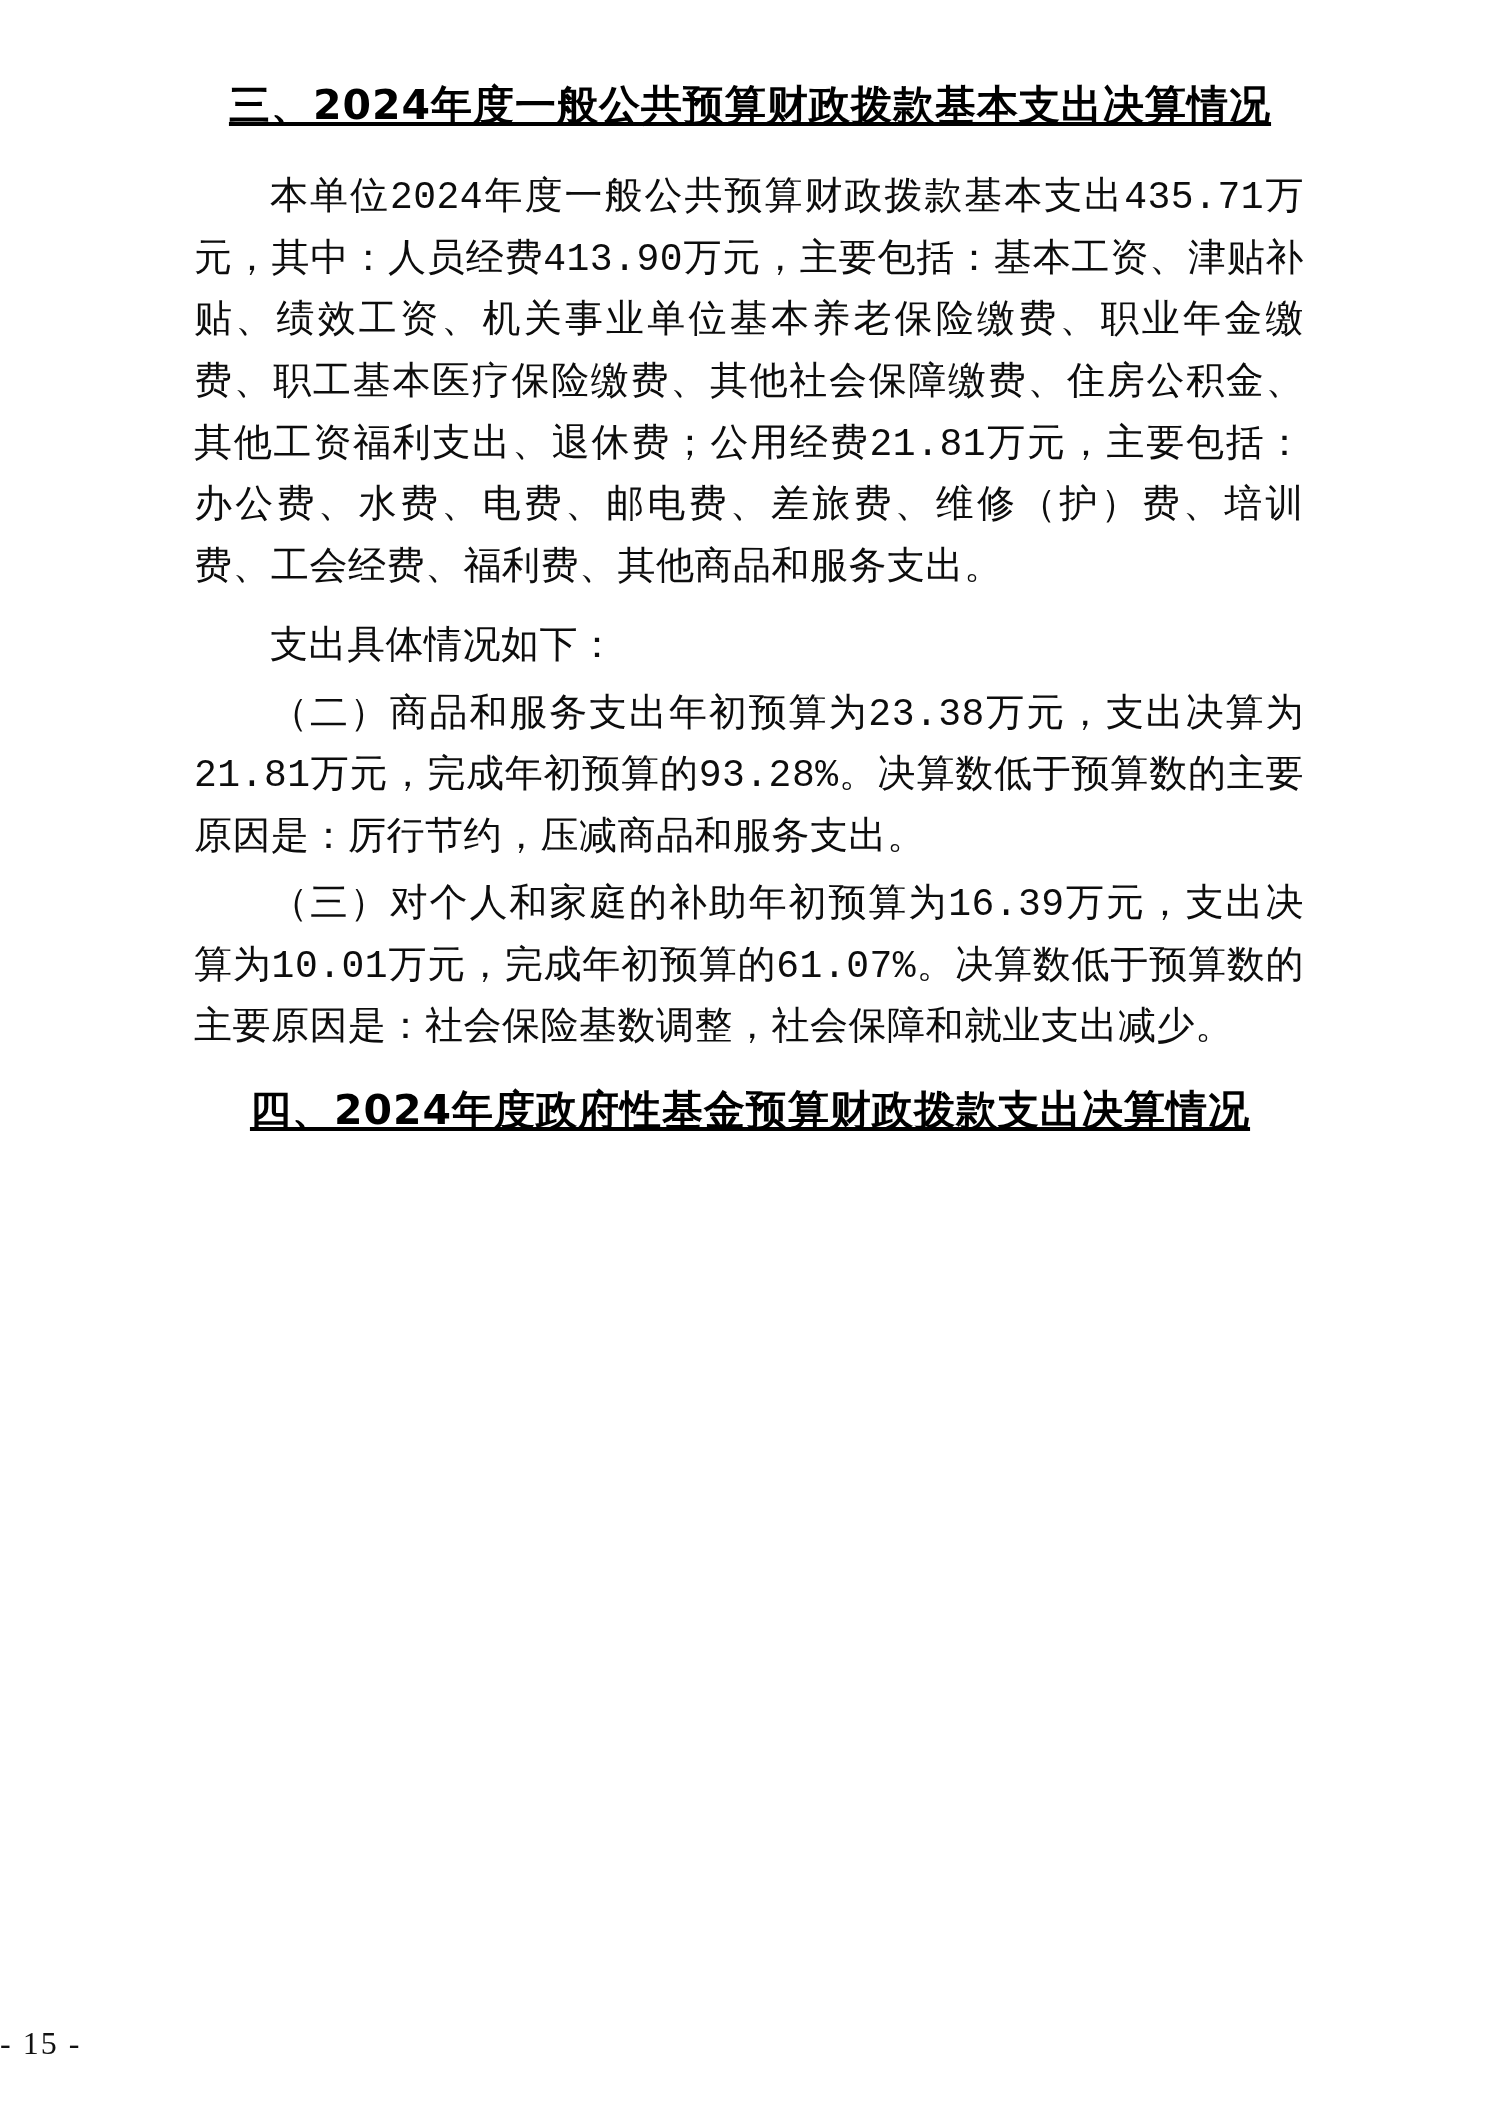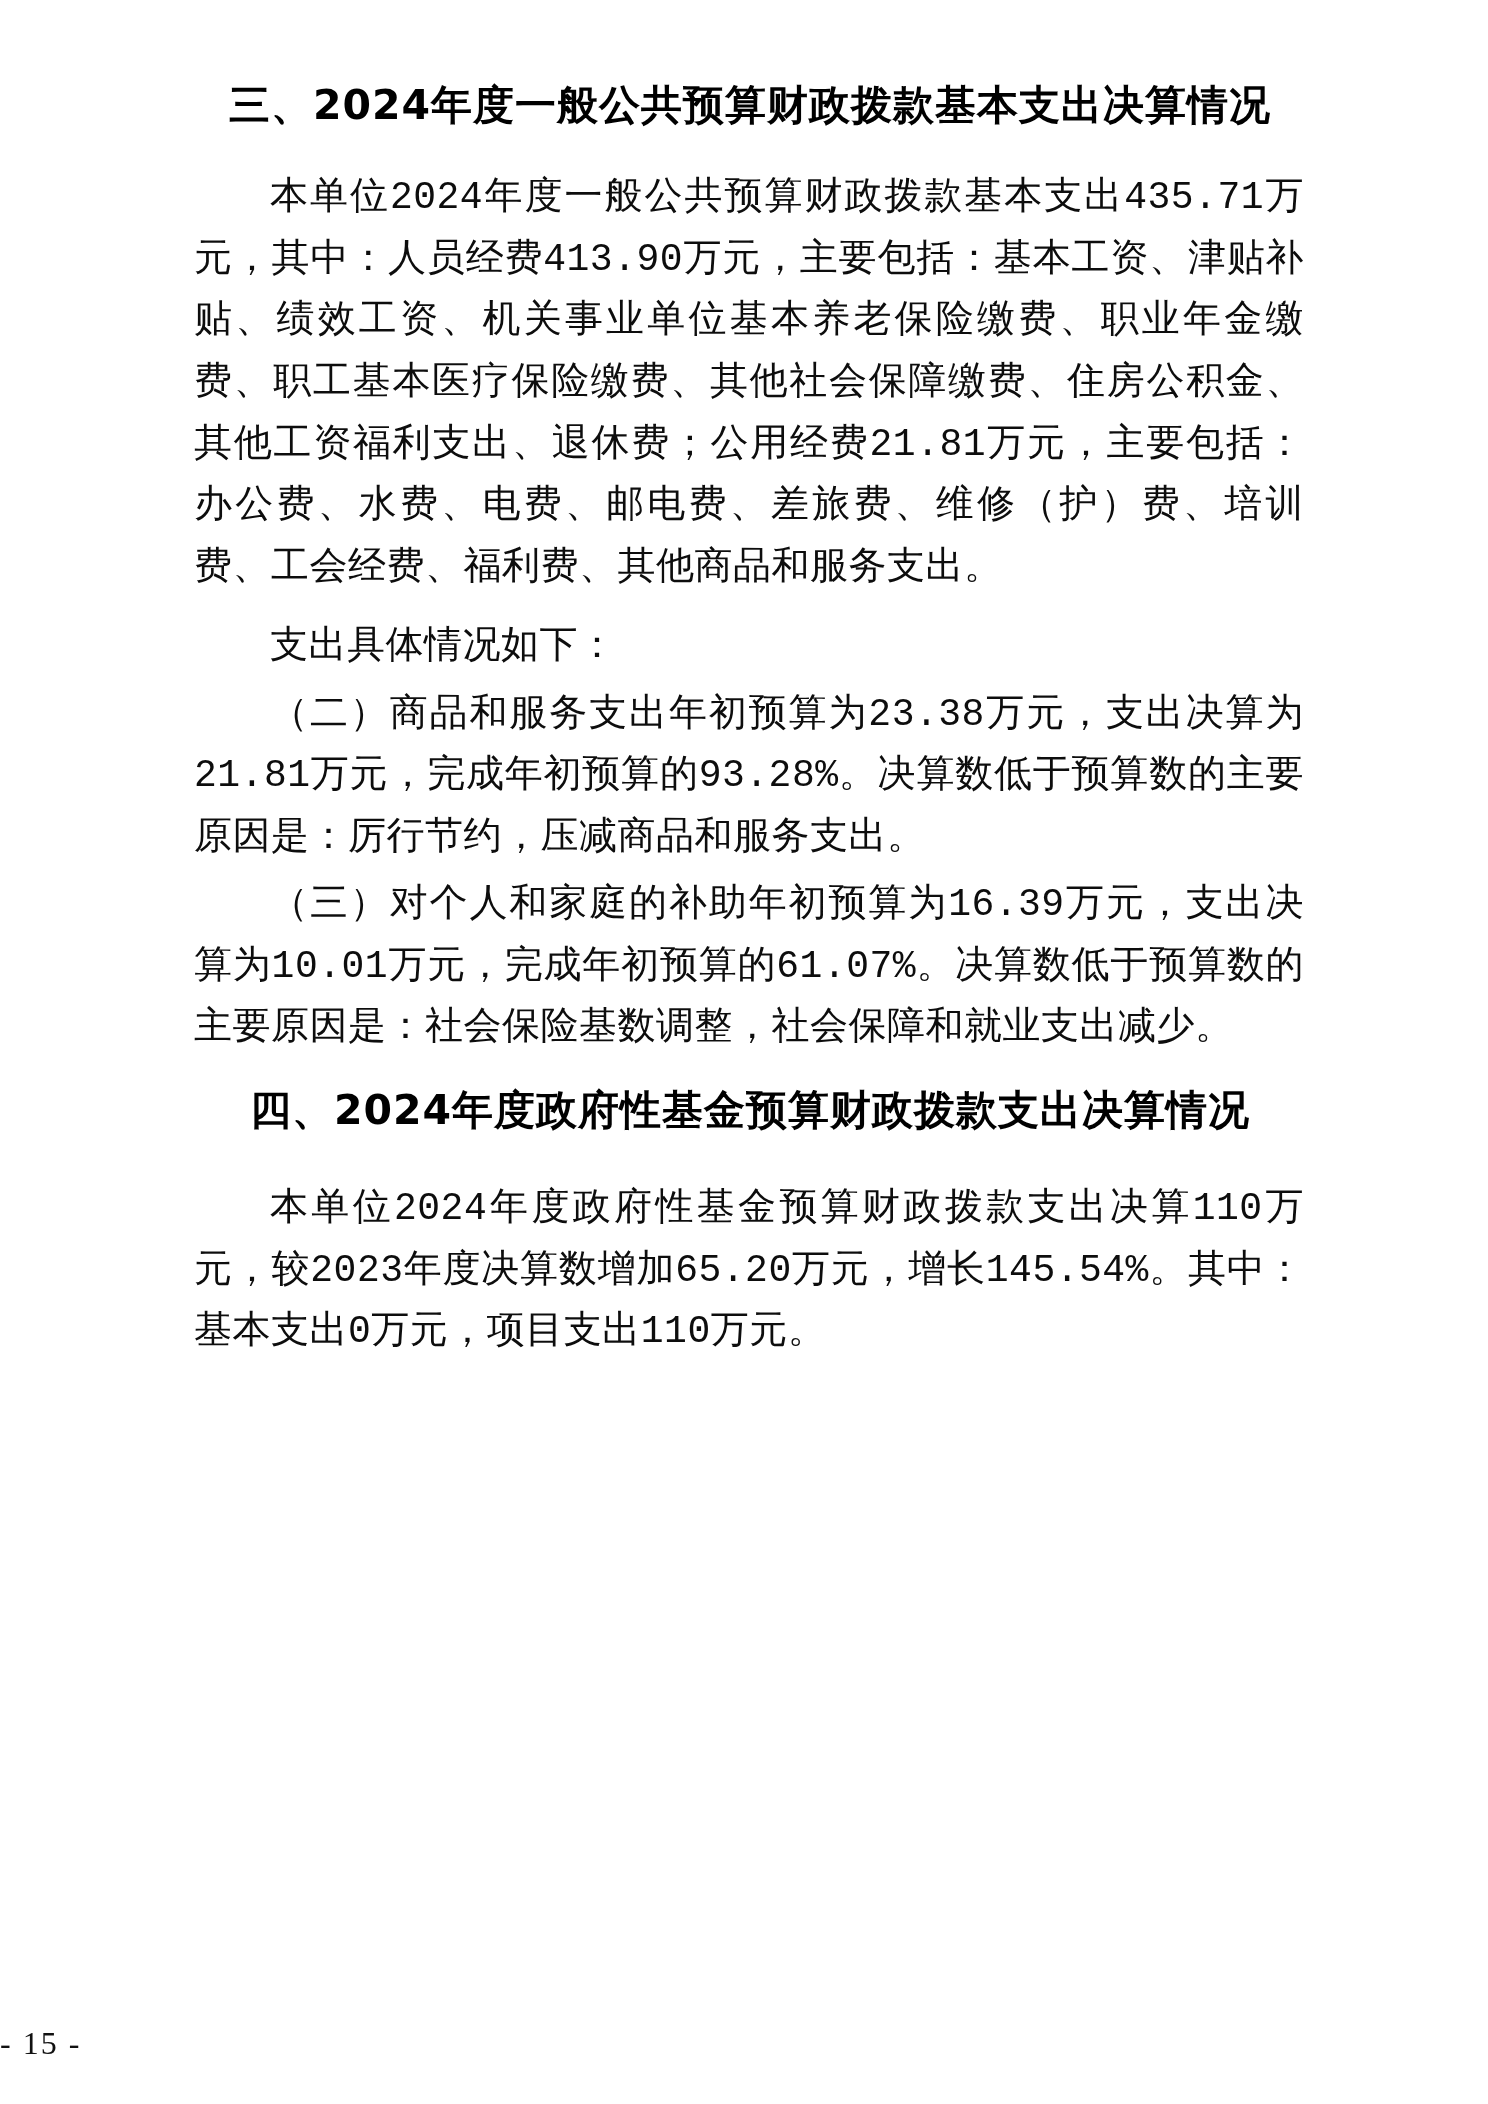--- a/index.html
+++ b/index.html
@@ -27,20 +27,21 @@
   h1.section-heading {
     font-family: "DejaVu Sans", "Liberation Sans", sans-serif;
     font-size: 41px;
     font-weight: 700;
     letter-spacing: 1px;
     text-align: center;
     margin: 0;
     padding: 0 0 0 10px;
     line-height: 1.35;
     color: #000000;
+    text-decoration: underline;
   }
   .heading-block {
     margin-top: 0;
     margin-bottom: 34px;
   }
   .heading-block.second {
     margin-top: 24px;
     margin-bottom: 40px;
   }
   p.body-text {
@@ -82,19 +83,18 @@
     <p class="body-text">本单位2024年度一般公共预算财政拨款基本支出435.71万元，其中：人员经费413.90万元，主要包括：基本工资、津贴补贴、绩效工资、机关事业单位基本养老保险缴费、职业年金缴费、职工基本医疗保险缴费、其他社会保障缴费、住房公积金、其他工资福利支出、退休费；公用经费21.81万元，主要包括：办公费、水费、电费、邮电费、差旅费、维修（护）费、培训费、工会经费、福利费、其他商品和服务支出。</p>
     <div class="spacer-sm"></div>
     <p class="body-text tight">支出具体情况如下：</p>
     <p class="body-text tight">（二）商品和服务支出年初预算为23.38万元，支出决算为21.81万元，完成年初预算的93.28%。决算数低于预算数的主要原因是：厉行节约，压减商品和服务支出。</p>
     <p class="body-text tight">（三）对个人和家庭的补助年初预算为16.39万元，支出决算为10.01万元，完成年初预算的61.07%。决算数低于预算数的主要原因是：社会保险基数调整，社会保障和就业支出减少。</p>
 
     <div class="heading-block second">
       <h1 class="section-heading">四、2024年度政府性基金预算财政拨款支出决算情况</h1>
     </div>
 
-    <p class="body-text">本单位2024年度政府性基金预算财政拨款支出决算110万元，较2023年度决算数增加65.20万元，增长145.54%。其中：基本支出0万元，项目支出110万元。</p>
     <div class="spacer-sm"></div>
 
   </div>
 
   <div class="page-number">- 15 -</div>
 </div>
 
 </body></html>

